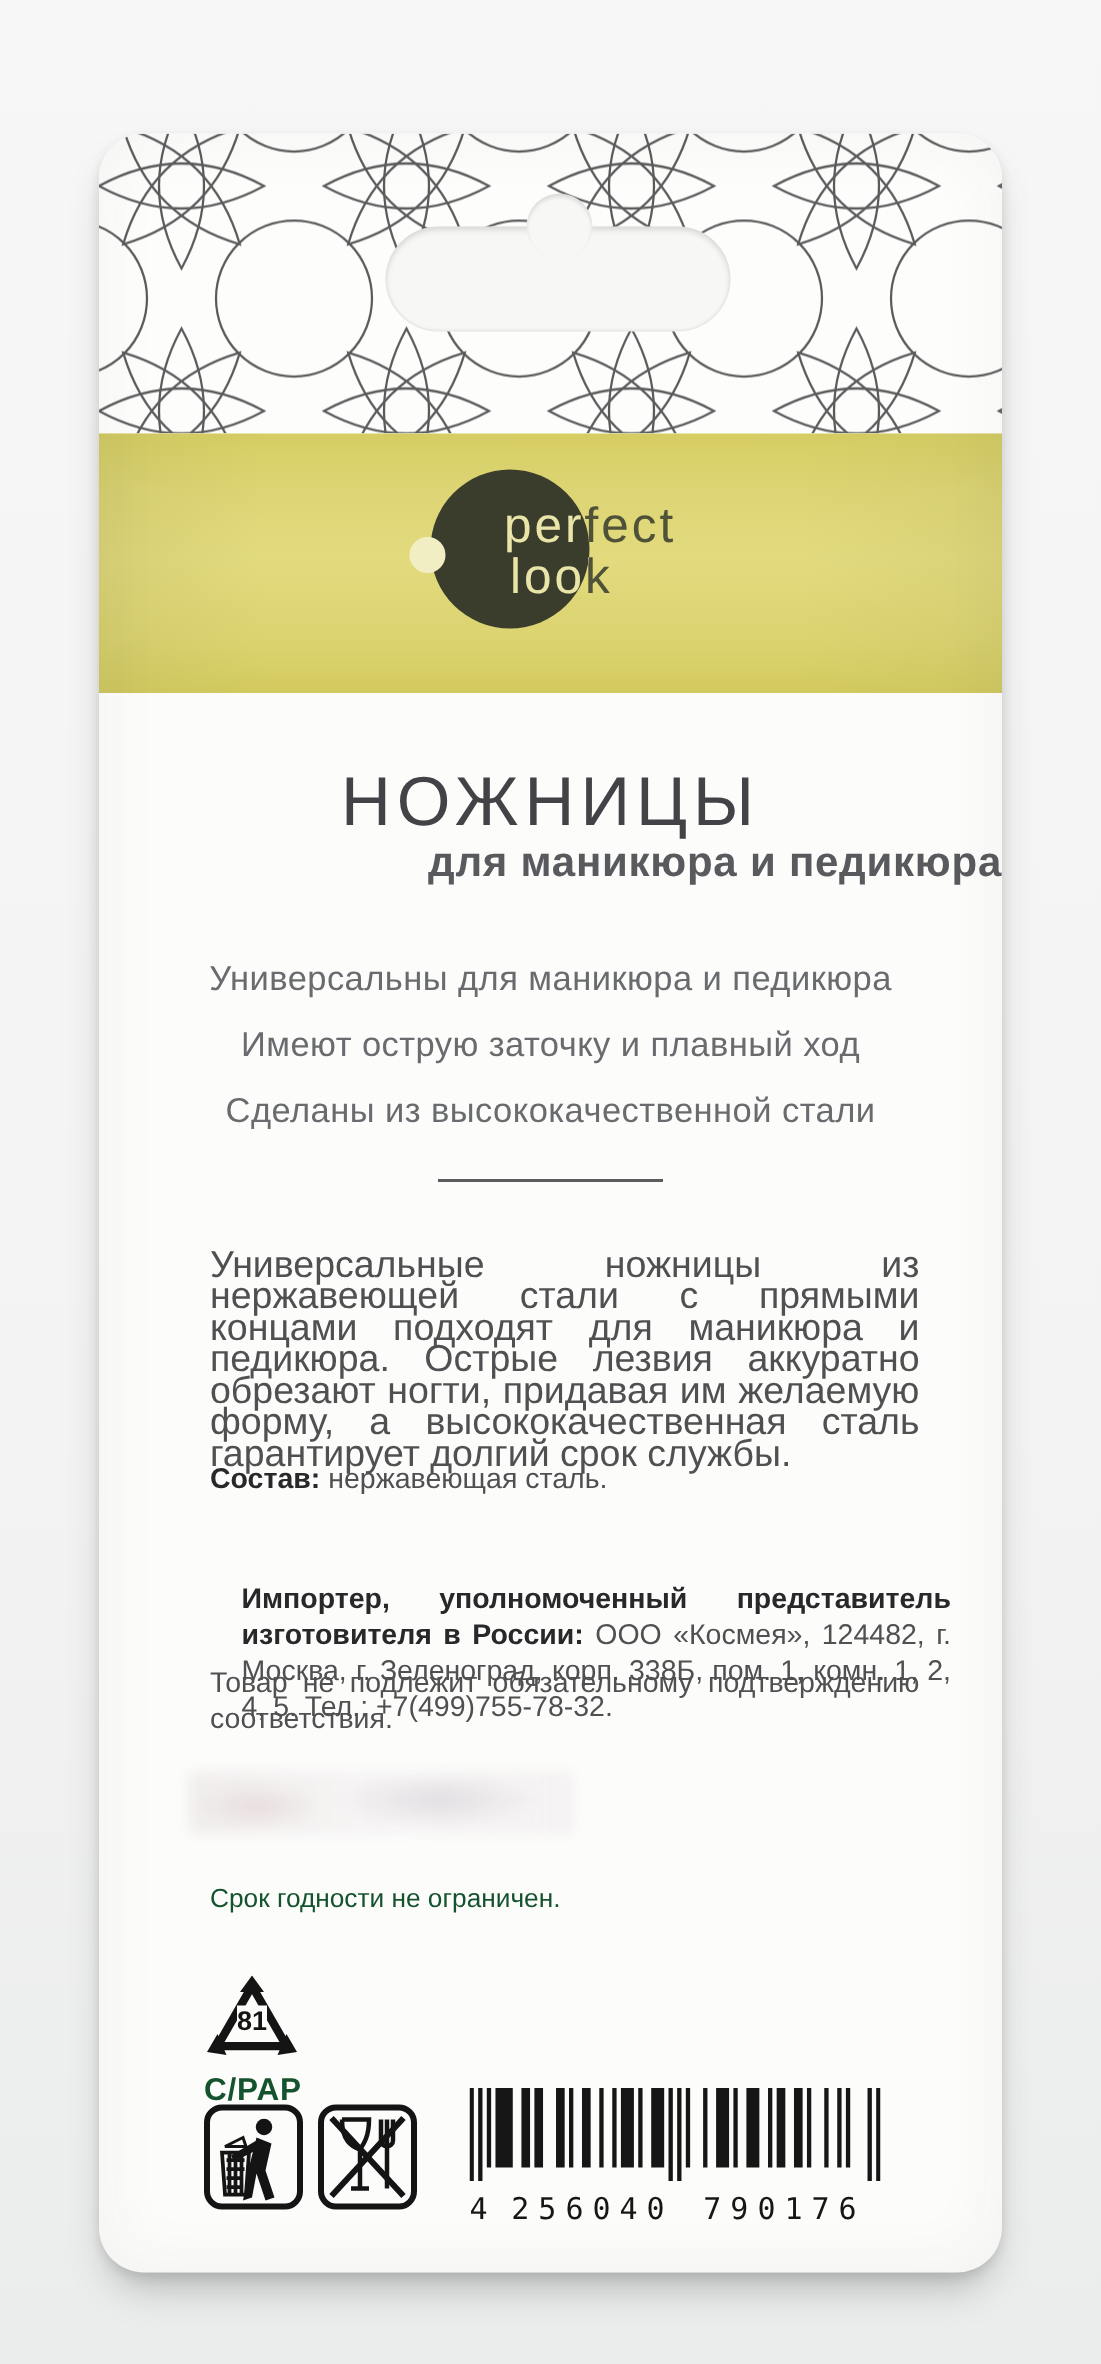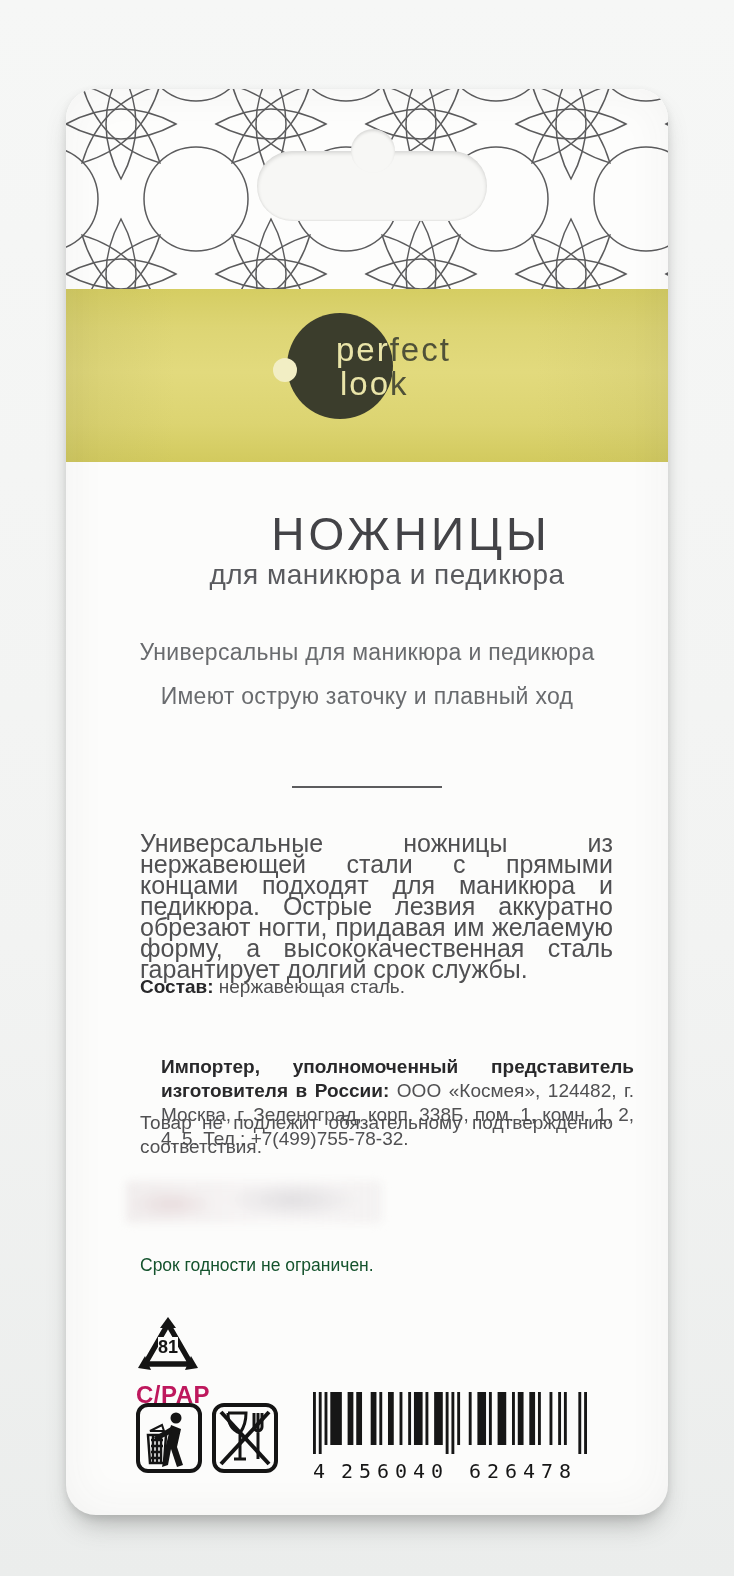--- a/index.html
+++ b/index.html
@@ -23,23 +23,23 @@
         box-shadow:inset 0 2px 3px rgba(0,0,0,.12);}
   
   .brand-band{position:absolute;left:0;top:200px;width:602px;height:173px;
         background:linear-gradient(180deg,#d5cd62 0%,#ddd574 22%,#e2da7d 48%,#dcd471 78%,#d2ca5e 100%);}
   .brand-band::after{content:"";position:absolute;inset:0;
         background:linear-gradient(90deg,rgba(185,178,95,.25),rgba(255,255,255,0) 18%,rgba(255,255,255,0) 78%,rgba(190,183,100,.22));}
   .logo{position:absolute;left:200px;top:15px;width:210px;height:125px;z-index:2;}
   .logo text{font-family:"Liberation Sans",sans-serif;font-weight:300;letter-spacing:2px;}
   
   .title{position:absolute;left:0;top:418px;width:602px;text-align:center;
-        font-size:46px;letter-spacing:4px;color:#434347;font-weight:400;padding-left:44px;}
-  .subtitle{position:absolute;left:0;top:470px;width:602px;text-align:center;
-        font-size:28px;letter-spacing:.5px;color:#595a5e;font-weight:400;padding-left:20px;}
+        font-size:46px;letter-spacing:4px;color:#434347;font-weight:400;}
+  .subtitle{position:absolute;left:0;top:470px;width:602px;text-align:right;
+        font-size:28px;letter-spacing:.5px;color:#595a5e;font-weight:700;}
   
   .features{position:absolute;left:0;top:550px;width:602px;text-align:center;color:#696b6e;}
   .features p{margin:0 0 17px 0;font-size:23px;font-weight:300;letter-spacing:.3px;}
   .divider{position:absolute;left:226px;top:697px;width:150px;height:2px;background:#5c5c5e;}
   
   .col{position:absolute;left:74px;width:473px;color:#505052;}
   .para{top:744px;font-size:25px;line-height:21px;text-align:justify;}
   .line-block{font-size:19px;line-height:24px;text-align:justify;}
   .line-block .b{font-weight:bold;color:#28282a;}
   .composition{top:886px;}
@@ -48,21 +48,21 @@
   .conformity{top:1022px;font-size:19px;line-height:24px;text-align:justify;}
   .blur-box{position:absolute;left:60px;top:1092px;width:256px;height:42px;border-radius:5px;
         background:
           radial-gradient(60px 22px at 18% 55%,rgba(224,204,206,.55),rgba(224,204,206,0) 70%),
           radial-gradient(90px 26px at 65% 45%,rgba(210,208,212,.6),rgba(210,208,212,0) 75%),
           linear-gradient(90deg,rgba(240,236,236,.97),rgba(247,245,245,.98) 55%,rgba(243,241,241,.92));
         filter:blur(4px);}
   .shelf-life{position:absolute;left:74px;top:1166px;font-size:17.5px;color:#14532d;}
   
   .recycle{position:absolute;left:70px;top:1228px;width:90px;text-align:left;color:#121212;}
-  .recycle .cpap{font-weight:bold;font-size:24px;letter-spacing:.5px;margin-top:2px;color:#be185d;}
+  .recycle .cpap{font-weight:bold;font-size:21px;letter-spacing:.5px;margin-top:2px;color:#14532d;}
   .sq-icon{position:absolute;width:66px;height:70px;border:4px solid #141414;border-radius:12px;
         box-sizing:border-box;background:#fcfcfb;}
   .tidy{left:70px;top:1314px;}
   .nofood{left:146px;top:1314px;}
   
   .barcode{position:absolute;left:247px;top:1303px;width:274px;}
   .bc-digits{display:flex;align-items:flex-start;margin-top:1px;
         font-family:"DejaVu Sans Mono",monospace;font-size:20px;color:#161616;}
   .bc-digits .d1{width:18px;}
   .bc-digits .grp{flex:1;text-align:center;letter-spacing:6px;}
@@ -117,20 +117,21 @@
         </g>
       </svg>
     </div>
 
     <div class="title">НОЖНИЦЫ</div>
     <div class="subtitle">для маникюра и педикюра</div>
 
     <div class="features">
       <p>Универсальны для маникюра и педикюра</p>
       <p>Имеют острую заточку и плавный ход</p>
+      <p>Сделаны из высококачественной стали</p>
     </div>
     <div class="divider"></div>
 
     <div class="col para" style="position:absolute;">Универсальные ножницы из нержавеющей стали с прямыми концами подходят для маникюра и педикюра. Острые лезвия аккуратно обрезают ногти, придавая им желаемую форму, а высококачественная сталь гарантирует долгий срок службы.</div>
 
     <div class="col line-block composition" style="position:absolute;">
       <span class="b">Состав:</span><span> нержавеющая сталь.</span>
     </div>
     <div class="col line-block importer" style="position:absolute;">
       <span class="b">Импортер, уполномоченный представитель изготовителя в России:</span><span> ООО «Космея», 124482, г. Москва, г. Зеленоград, корп. 338Б, пом. 1, комн. 1, 2, 4, 5. Тел.: +7(499)755-78-32.</span>
@@ -211,18 +212,18 @@
           <rect x="224.97" y="0" width="2.88" height="53" fill="#161616"></rect>
           <rect x="236.51" y="0" width="2.88" height="53" fill="#161616"></rect>
           <rect x="245.16" y="0" width="2.88" height="53" fill="#161616"></rect>
           <rect x="250.93" y="0" width="2.88" height="53" fill="#161616"></rect>
           <rect x="265.35" y="0" width="2.88" height="62" fill="#161616"></rect>
           <rect x="271.12" y="0" width="2.88" height="62" fill="#161616"></rect>
         </svg>
       <div class="bc-digits">
         <span class="d1" id="bc-first">4</span>
         <span class="grp" id="bc-left">256040</span>
-        <span class="grp" id="bc-right">626478</span>
+        <span class="grp" id="bc-right">790176</span>
       </div>
     </div>
 
   </div>
 </div>
 
 </body></html>

